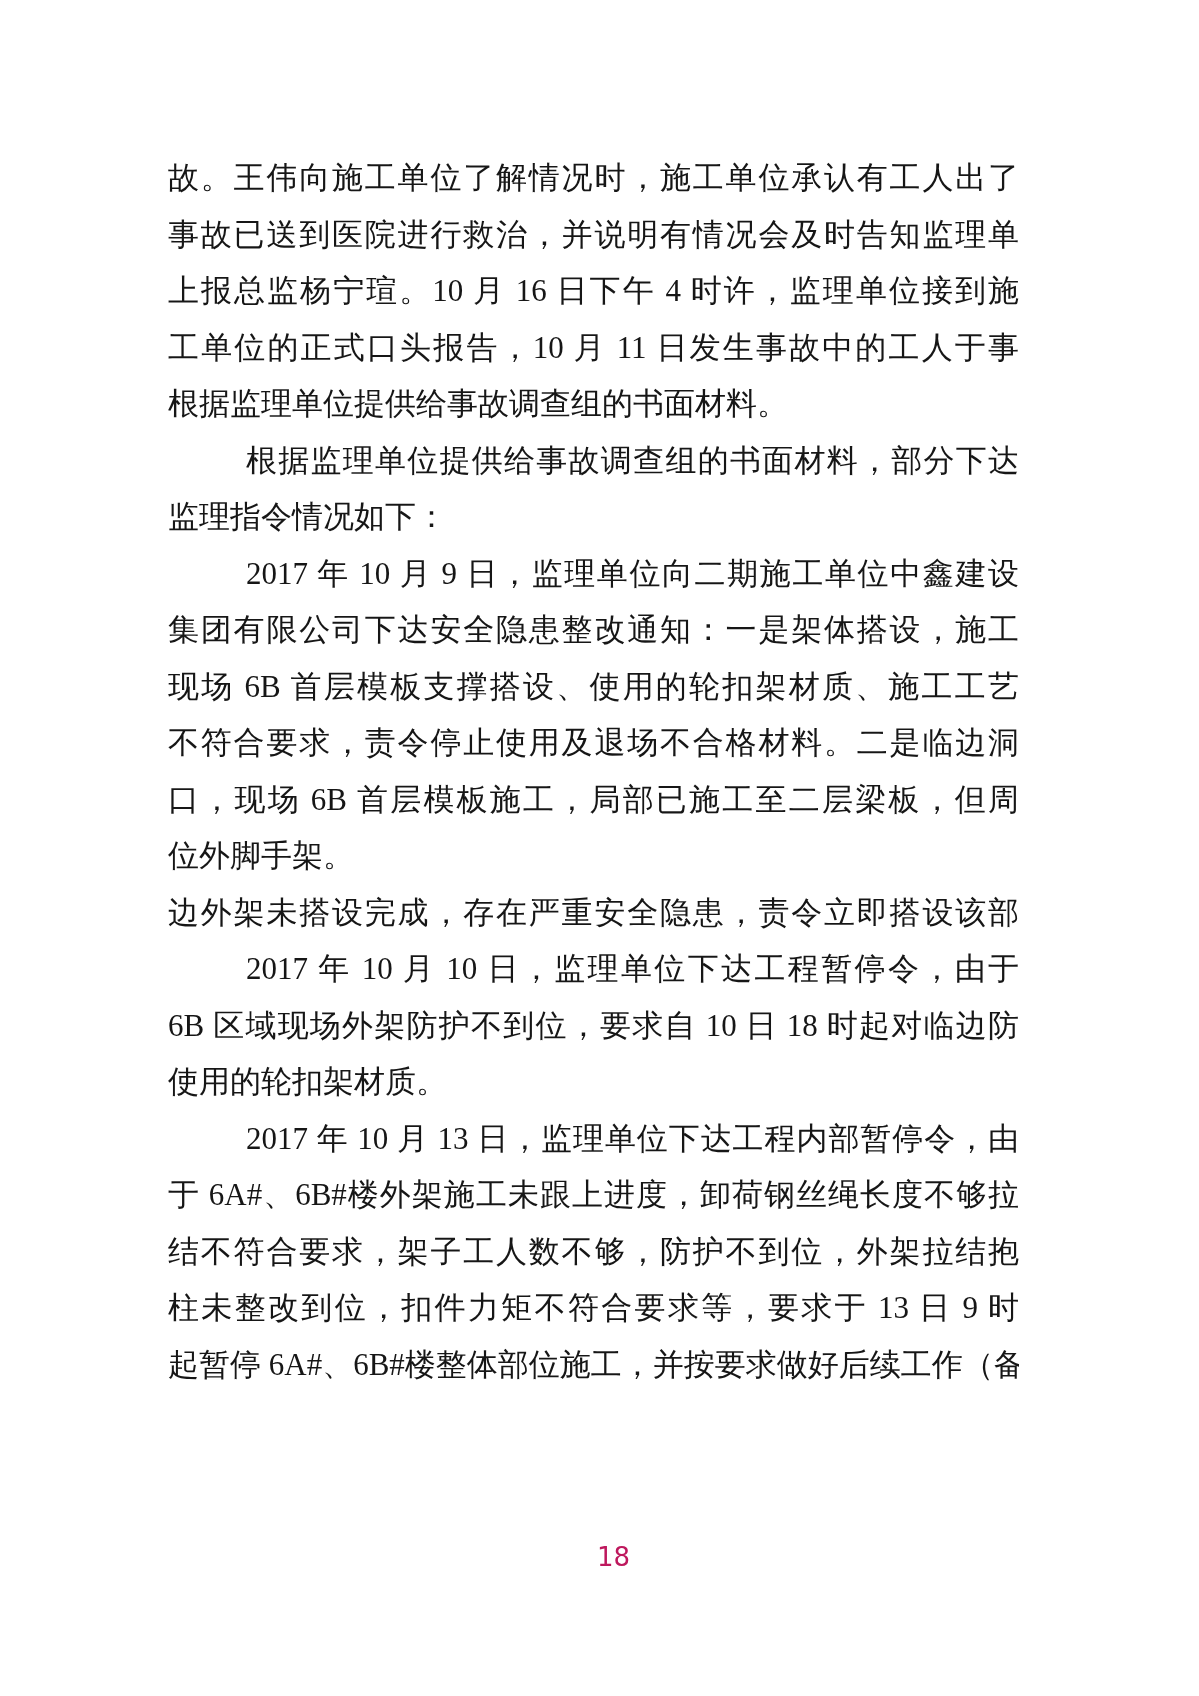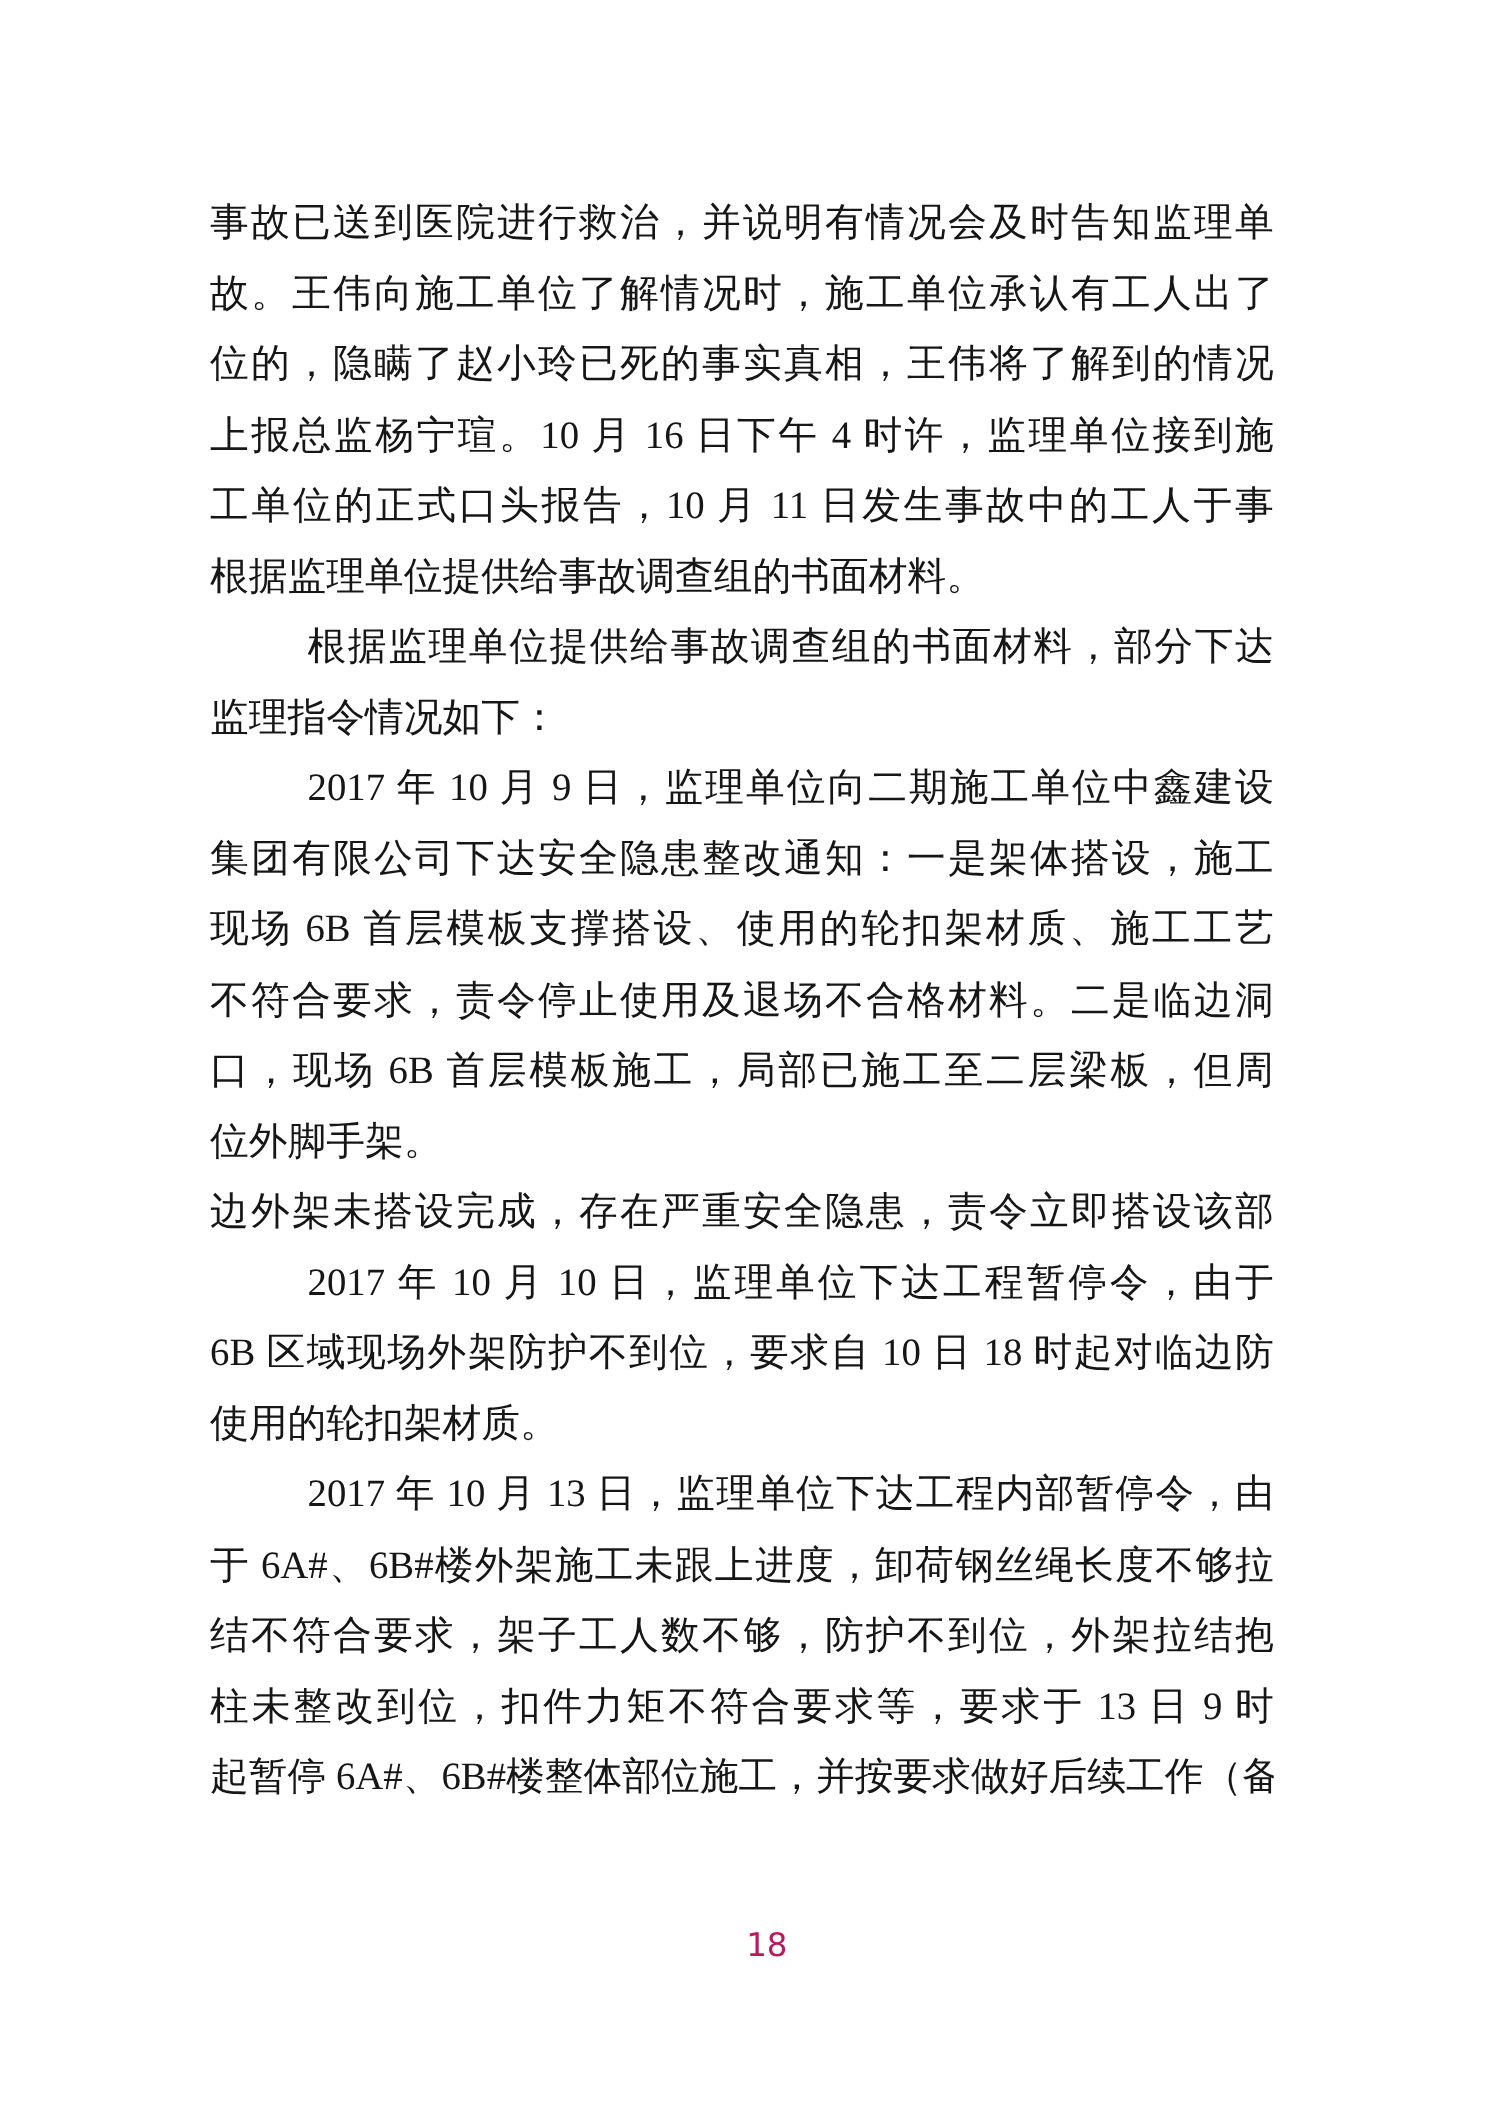--- a/index.html
+++ b/index.html
@@ -50,23 +50,22 @@
     font-family: "DejaVu Sans", "Liberation Sans", sans-serif;
     color: #be185d;
     padding-left: 14px;
   }
 </style>
 </head>
 <body>
 
 <div class="page">
   <div class="text-block">
+    <div class="line">故。王伟向施工单位了解情况时，施工单位承认有工人出了</div>
     <div class="line">事故已送到医院进行救治，并说明有情况会及时告知监理单</div>
-    <div class="line">故。王伟向施工单位了解情况时，施工单位承认有工人出了</div>
-    <div class="line">位的，隐瞒了赵小玲已死的事实真相，王伟将了解到的情况</div>
     <div class="line">上报总监杨宁瑄。10 月 16 日下午 4 时许，监理单位接到施</div>
     <div class="line">工单位的正式口头报告，10 月 11 日发生事故中的工人于事</div>
     <div class="line para-end">根据监理单位提供给事故调查组的书面材料。</div>
     <div class="line indent">根据监理单位提供给事故调查组的书面材料，部分下达</div>
     <div class="line para-end">监理指令情况如下：</div>
     <div class="line indent">2017 年 10 月 9 日，监理单位向二期施工单位中鑫建设</div>
     <div class="line">集团有限公司下达安全隐患整改通知：一是架体搭设，施工</div>
     <div class="line">现场 6B 首层模板支撑搭设、使用的轮扣架材质、施工工艺</div>
     <div class="line">不符合要求，责令停止使用及退场不合格材料。二是临边洞</div>
     <div class="line">口，现场 6B 首层模板施工，局部已施工至二层梁板，但周</div>

